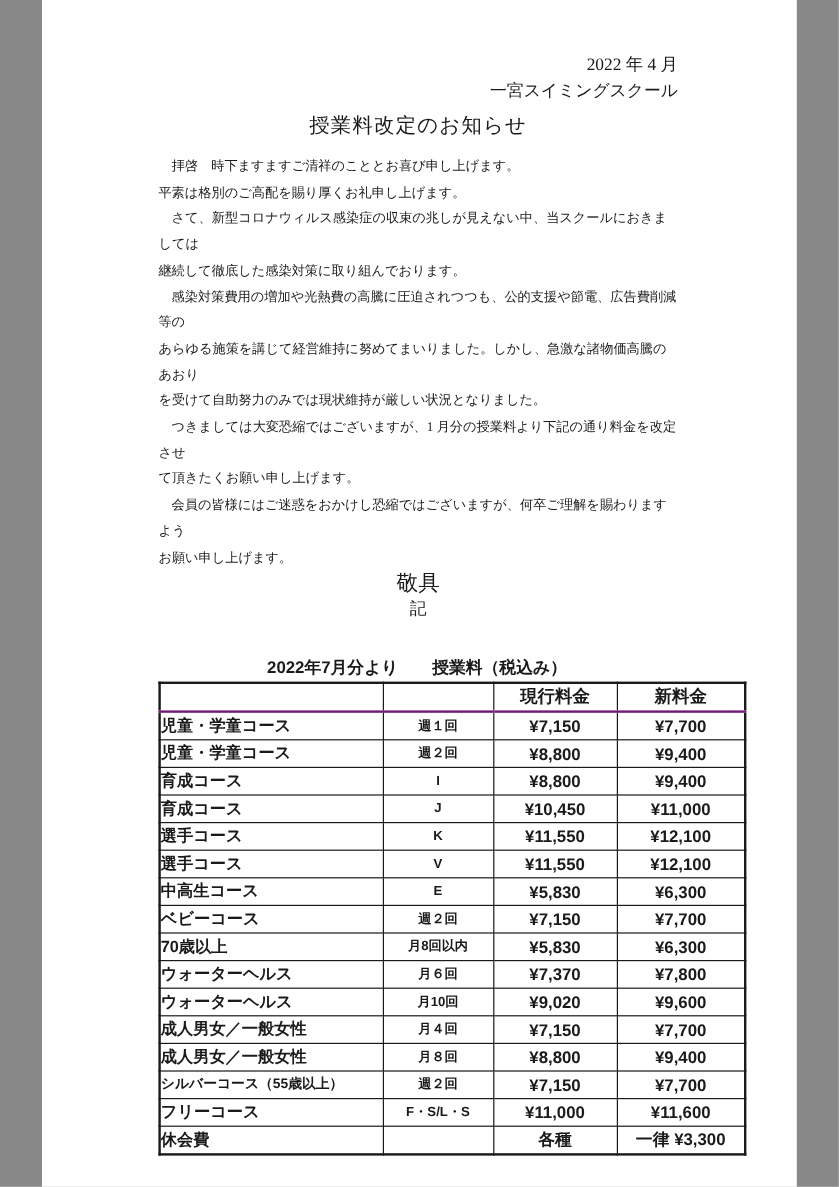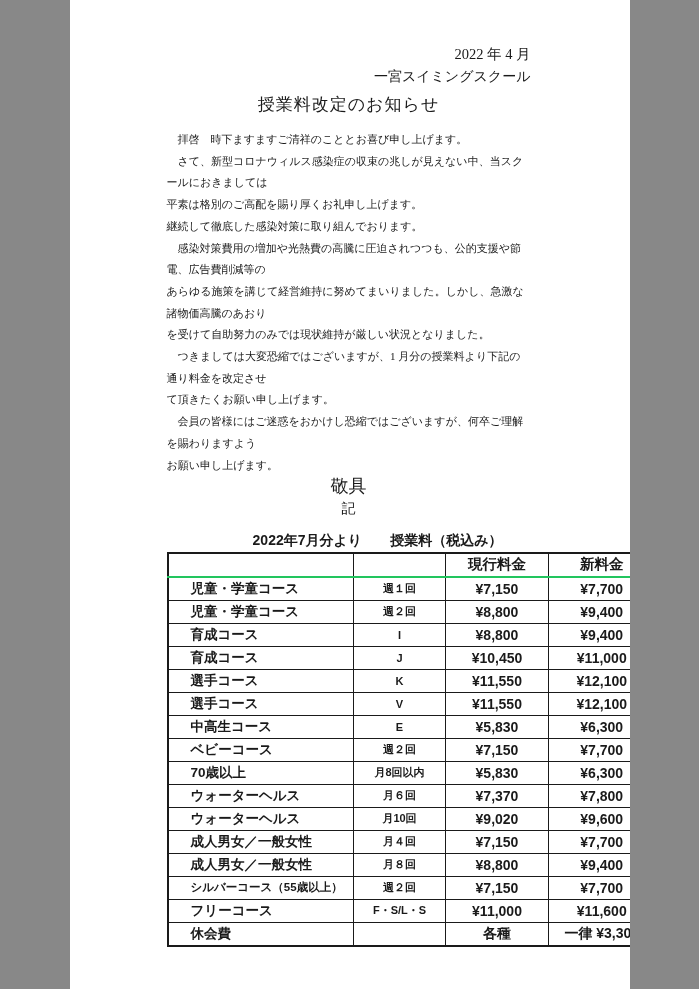--- a/index.html
+++ b/index.html
@@ -1,19 +1,19 @@
 <!DOCTYPE html>
 <html lang="ja"><head>
 <meta charset="utf-8">
 <style>
   html,body { margin:0; padding:0; }
   body { background:#888; }
   .page {
     position: relative;
-    width: 560px;
+    width: 629px;
     height: 989px;
     margin: 0 auto;
     background: #ffffff;
     color: #1a1a1a;
     overflow: hidden;
     font-family: "Liberation Serif", "DejaVu Serif", serif;
   }
   .content { padding: 46px 99px 0 97px; }
 
   .date-line   { text-align: right; font-size: 14.5px; line-height: 16px; }
@@ -22,23 +22,23 @@
   .doc-title   { margin-top: 9px; text-align: center; font-size: 17px; font-weight: normal; line-height: 22px; letter-spacing: 1px; }
 
   .body-text { margin-top: 13px; font-size: 11px; }
   .body-line { line-height: 21.7px; white-space: pre-wrap; }
   .closing   { line-height: 21.7px; text-align: center; font-size: 18px; }
   .record-mark { line-height: 21.7px; text-align: center; font-size: 14px; }
 
   .sans { font-family: "Liberation Sans", "DejaVu Sans", sans-serif; font-weight: bold; }
 
   .table-caption {
-    margin-top: 12px;
+    margin-top: 28px;
     display: flex;
-    justify-content: flex-end;
+    justify-content: center;
     font-size: 14px;
     line-height: 17px;
     gap: 28px;
   }
   .caption-left  { padding-left: 26px; }
   .caption-right { padding-right: 28px; }
 
   table.fee-table {
     margin-top: 3px;
     border-collapse: collapse;
@@ -47,41 +47,41 @@
     border: 2px solid #1a1a1a;
   }
   .fee-table th, .fee-table td {
     border: 1px solid #1a1a1a;
     padding: 0;
     height: 22px;
     overflow: hidden;
     white-space: nowrap;
   }
   .fee-table thead tr { height: 24px; }
-  .fee-table thead th { border-bottom: 2px solid #22c55e; font-size: 14.5px; text-align: center; }
-  .fee-table td.c0 { text-align: left; padding-left: 22px; font-size: 13.5px; }
+  .fee-table thead th { border-bottom: 2px solid #701a75; font-size: 14.5px; text-align: center; }
+  .fee-table td.c0 { text-align: left; font-size: 13.5px; }
   .fee-table td.c1 { text-align: center; font-size: 11px; }
   .fee-table td.c2, .fee-table td.c3 { text-align: center; font-size: 14px; }
   .fee-table td.small { font-size: 11.5px; }
 </style>
 </head>
 <body>
 
 <div class="page">
   <div class="content">
 
     <div class="date-line">2022 年 4 月</div>
     <div class="sender-line">一宮スイミングスクール</div>
 
     <div class="doc-title">授業料改定のお知らせ</div>
 
     <div class="body-text">
         <div class="body-line">　拝啓　時下ますますご清祥のこととお喜び申し上げます。</div>
+        <div class="body-line">平素は格別のご高配を賜り厚くお礼申し上げます。</div>
         <div class="body-line">　さて、新型コロナウィルス感染症の収束の兆しが見えない中、当スクールにおきましては</div>
-        <div class="body-line">平素は格別のご高配を賜り厚くお礼申し上げます。</div>
         <div class="body-line">継続して徹底した感染対策に取り組んでおります。</div>
         <div class="body-line">　感染対策費用の増加や光熱費の高騰に圧迫されつつも、公的支援や節電、広告費削減等の</div>
         <div class="body-line">あらゆる施策を講じて経営維持に努めてまいりました。しかし、急激な諸物価高騰のあおり</div>
         <div class="body-line">を受けて自助努力のみでは現状維持が厳しい状況となりました。</div>
         <div class="body-line">　つきましては大変恐縮ではございますが、1 月分の授業料より下記の通り料金を改定させ</div>
         <div class="body-line">て頂きたくお願い申し上げます。</div>
         <div class="body-line">　会員の皆様にはご迷惑をおかけし恐縮ではございますが、何卒ご理解を賜わりますよう</div>
         <div class="body-line">お願い申し上げます。</div>
       </div>
 

